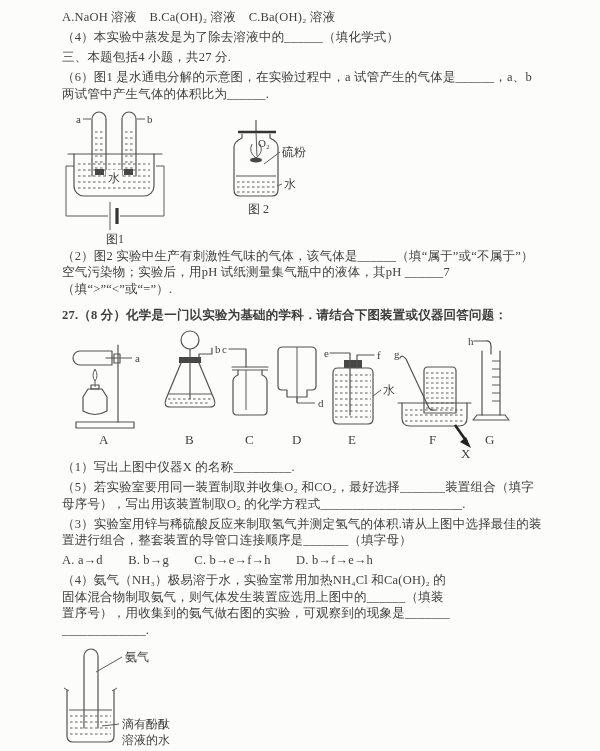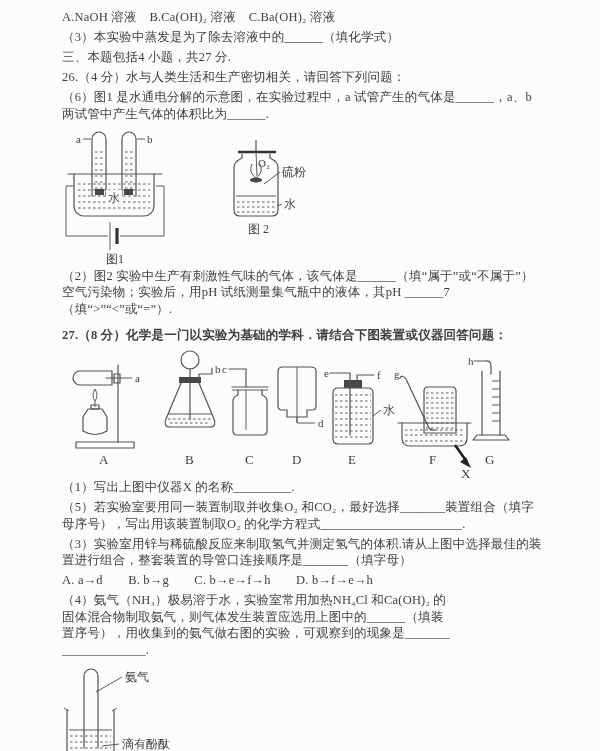--- a/index.html
+++ b/index.html
@@ -32,23 +32,22 @@
   .thickline { stroke: #333; fill: none; stroke-width: 2.4; }
   .darkfill { fill: #474747; stroke: none; }
   .wash { fill: #fcfcfb; stroke: none; }
 </style>
 </head>
 <body>
 
 <div class="page">
 
   <p class="ln">A.NaOH 溶液　B.Ca(OH)₂ 溶液　C.Ba(OH)₂ 溶液</p>
-  <p class="ln">（3）本实验中蒸发是为了除去溶液中的______（填化学式）</p>
+  <p class="ln">（4）本实验中蒸发是为了除去溶液中的______（填化学式）</p>
   <p class="ln">三、本题包括4 小题，共27 分.</p>
-  <p class="ln">26.（4 分）水与人类生活和生产密切相关，请回答下列问题：</p>
   <p class="ln">（6）图1 是水通电分解的示意图，在实验过程中，a 试管产生的气体是______，a、b 两试管中产生气体的体积比为______.</p>
 
   <div class="figrow">
 
     <svg width="112" height="140" viewBox="0 0 112 140">
       <g>
         <path class="stroke" d="M30,70 V13 a7,7 0 0 1 14,0 V70"></path>
         <path class="dash" d="M33,26 h8 M33,32 h8 M33,38 h8 M33,44 h8 M33,50 h8 M33,56 h8 M33,62 h8"></path>
       </g>
       <g>

